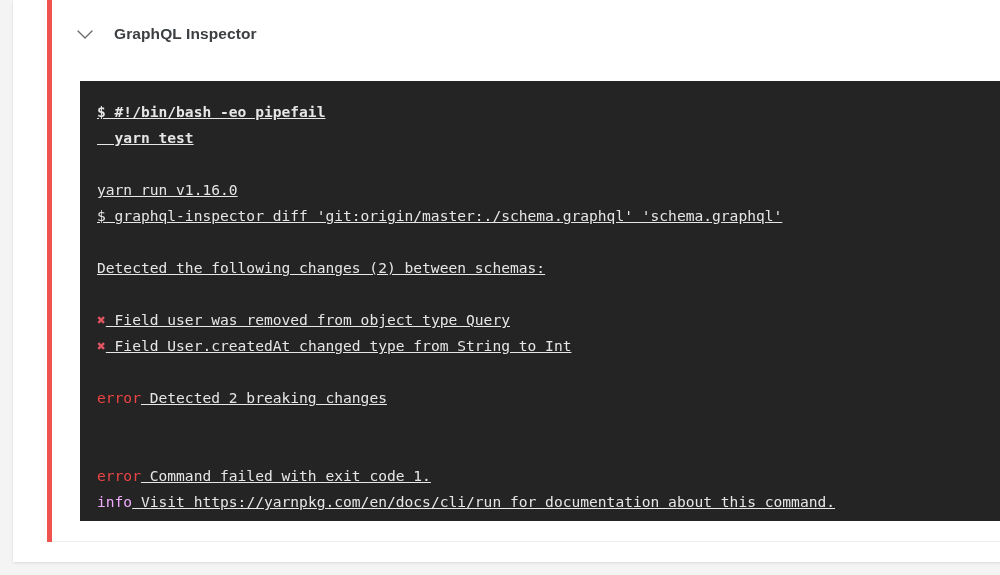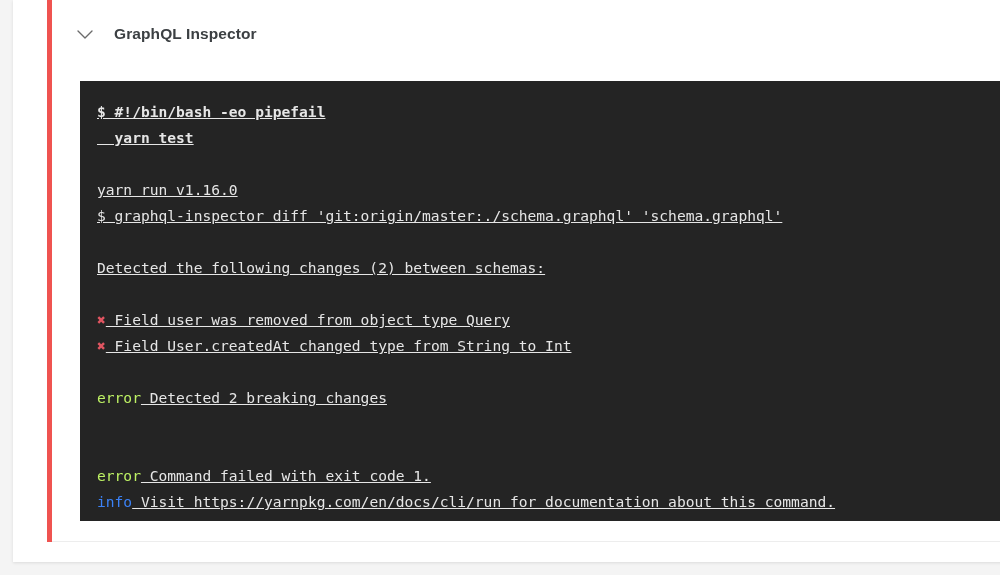--- a/index.html
+++ b/index.html
@@ -106,22 +106,22 @@
     line-height: 26px;
     color: #e6e6e6;
     padding-left: 17px;
     white-space: pre;
   }
 
   .line { min-height: 26px; white-space: pre; }
   .line.blank { height: 26px; }
   .line.bold  { font-weight: bold; color: #ffffff; }
 
-  .tok-err   { color: #bef264; }
-  .tok-info  { color: #3b82f6; }
+  .tok-err   { color: #ef4444; }
+  .tok-info  { color: #f0abfc; }
   .tok-plain { color: #e6e6e6; text-decoration: underline; }
 
   .mark-x {
     color: #e05561;
     font-weight: bold;
   }
 </style>
 </head>
 <body>
 

